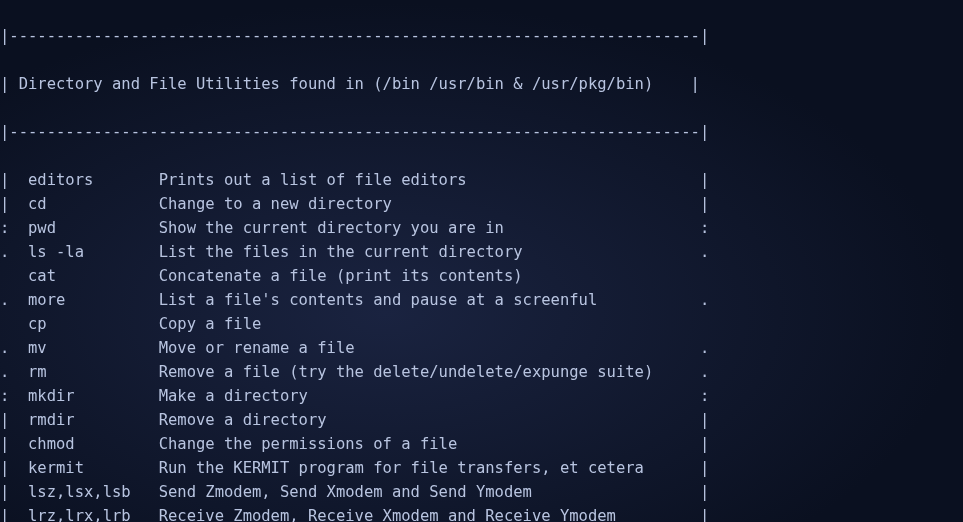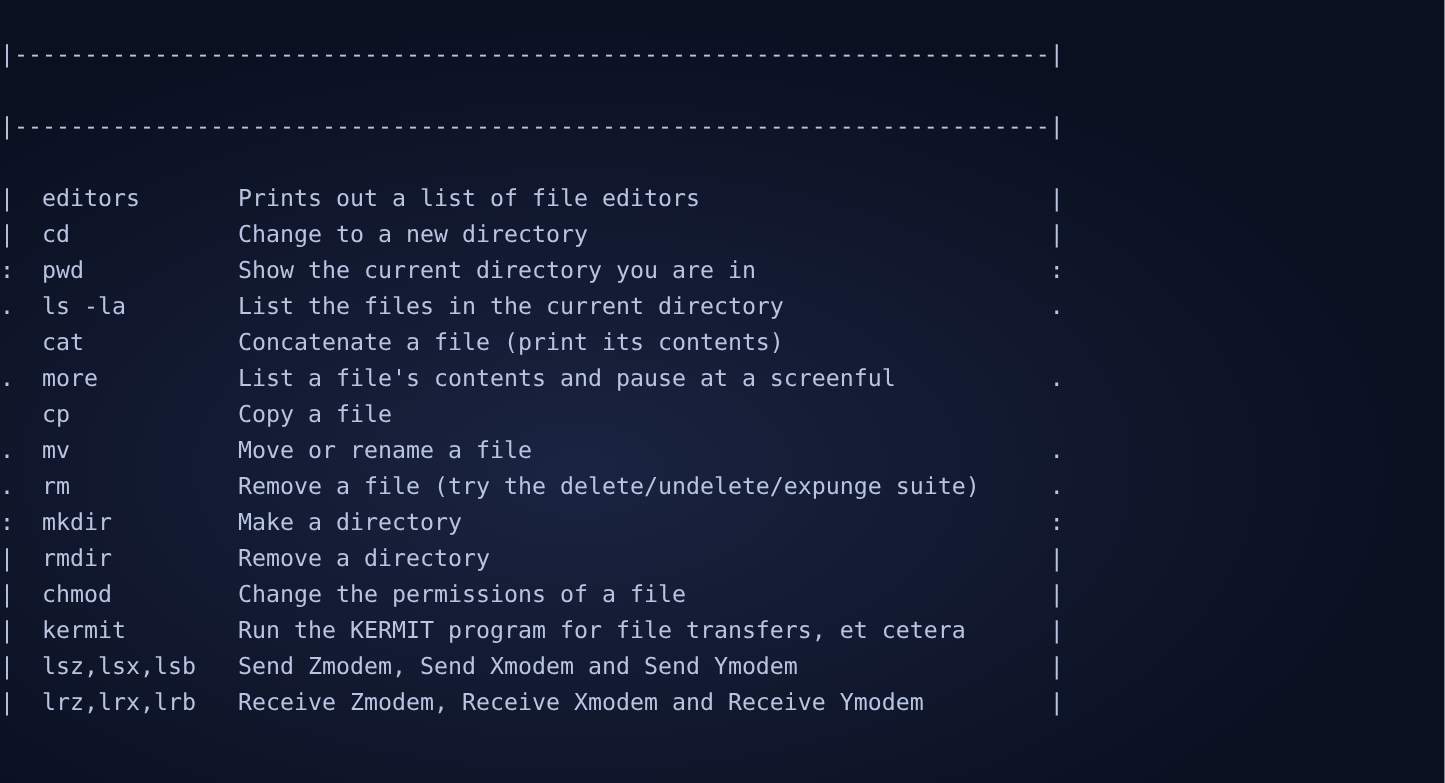--- a/index.html
+++ b/index.html
@@ -23,17 +23,18 @@
     .row {
       display: block;
       height: 24px;
     }
   </style>
 </head>
 <body>
 
 <div class="terminal">
 <span class="row">|--------------------------------------------------------------------------|</span>
+<span class="row">| Directory and File Utilities found in (/bin /usr/bin &amp; /usr/pkg/bin)    |</span>
 <span class="row">|--------------------------------------------------------------------------|</span>
 <span class="row">|  editors       Prints out a list of file editors                         |</span><span class="row">|  cd            Change to a new directory                                 |</span><span class="row">:  pwd           Show the current directory you are in                     :</span><span class="row">.  ls -la        List the files in the current directory                   .</span><span class="row">   cat           Concatenate a file (print its contents)                    </span><span class="row">.  more          List a file's contents and pause at a screenful           .</span><span class="row">   cp            Copy a file                                                </span><span class="row">.  mv            Move or rename a file                                     .</span><span class="row">.  rm            Remove a file (try the delete/undelete/expunge suite)     .</span><span class="row">:  mkdir         Make a directory                                          :</span><span class="row">|  rmdir         Remove a directory                                        |</span><span class="row">|  chmod         Change the permissions of a file                          |</span><span class="row">|  kermit        Run the KERMIT program for file transfers, et cetera      |</span><span class="row">|  lsz,lsx,lsb   Send Zmodem, Send Xmodem and Send Ymodem                  |</span><span class="row">|  lrz,lrx,lrb   Receive Zmodem, Receive Xmodem and Receive Ymodem         |</span>
 
 
 </div>
 
 </body></html>

